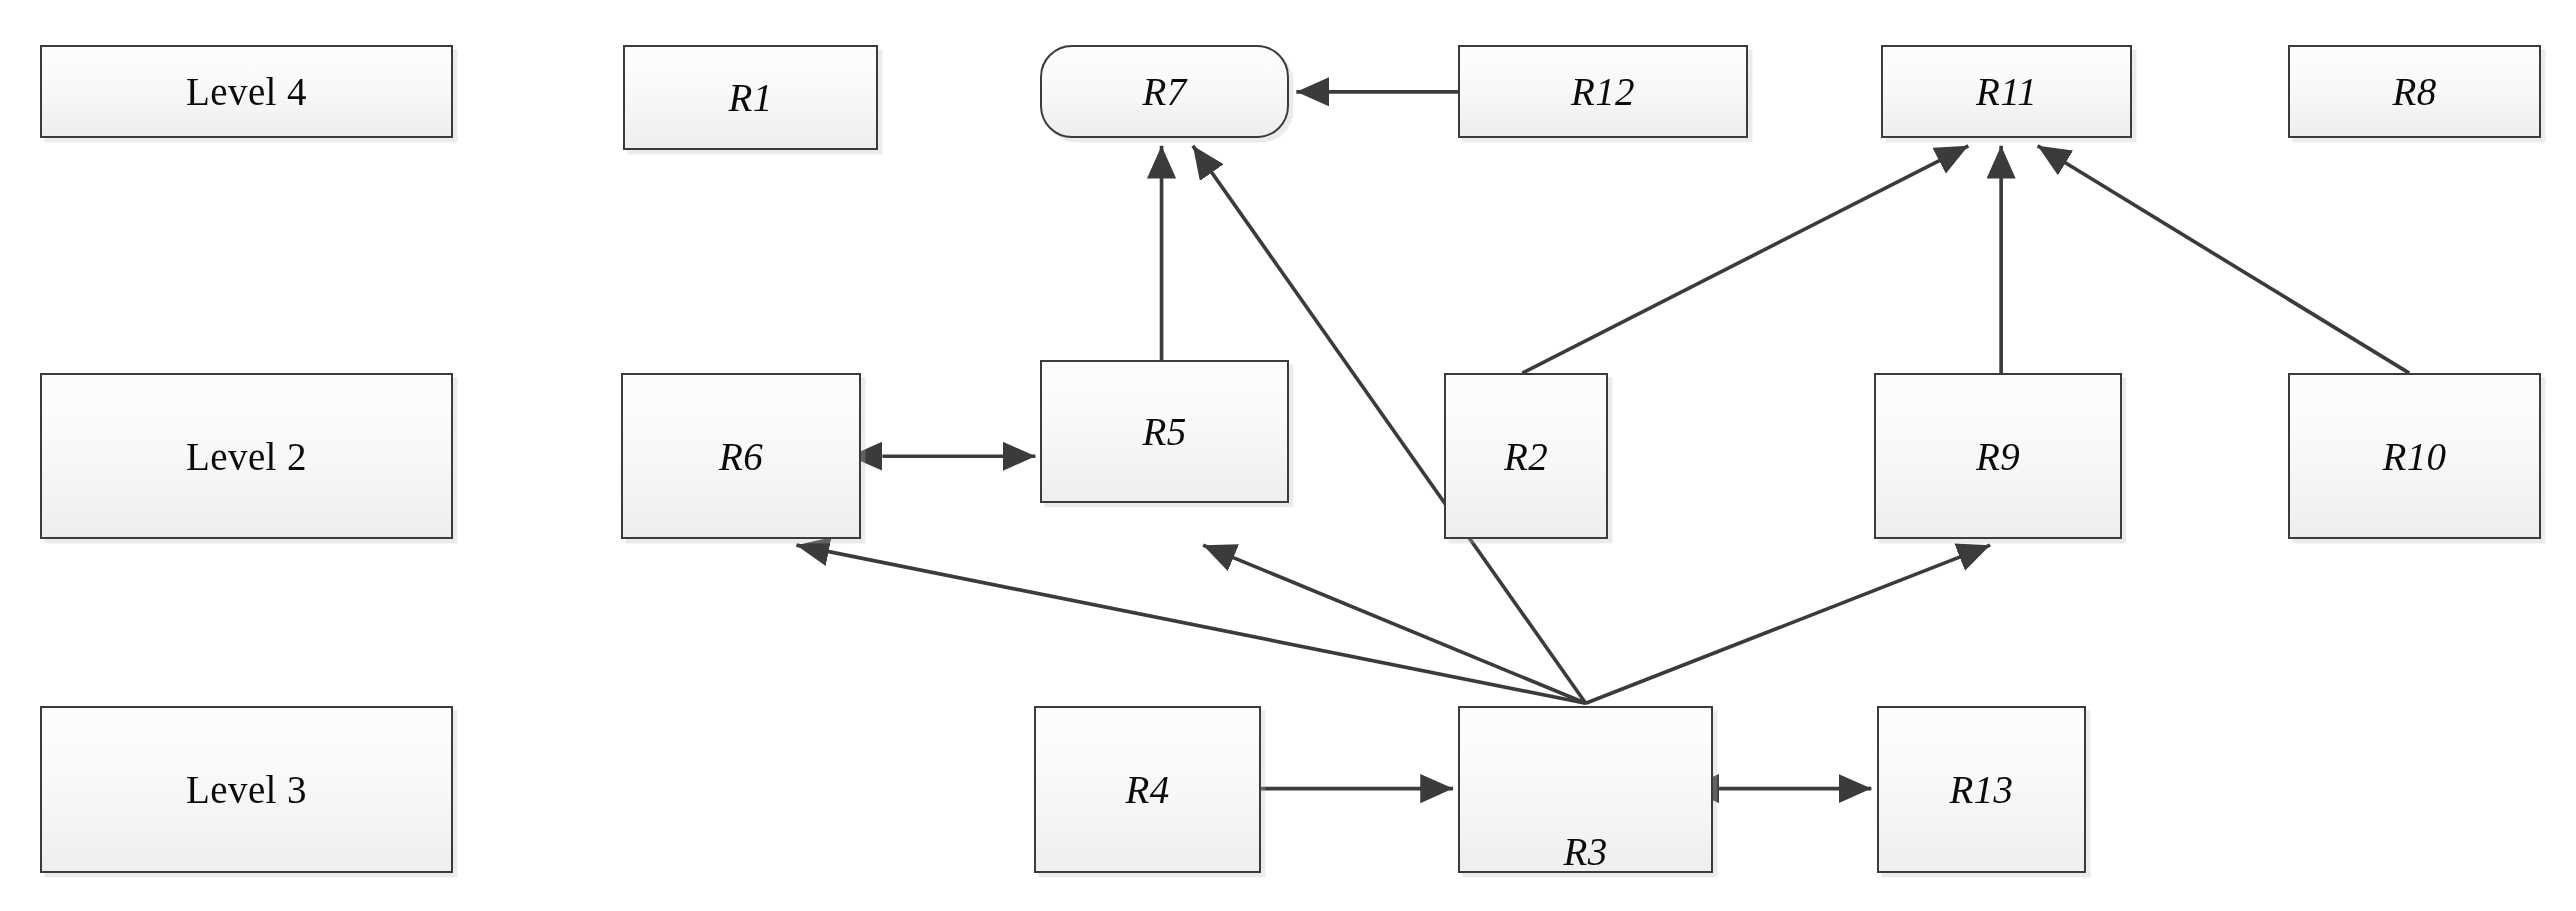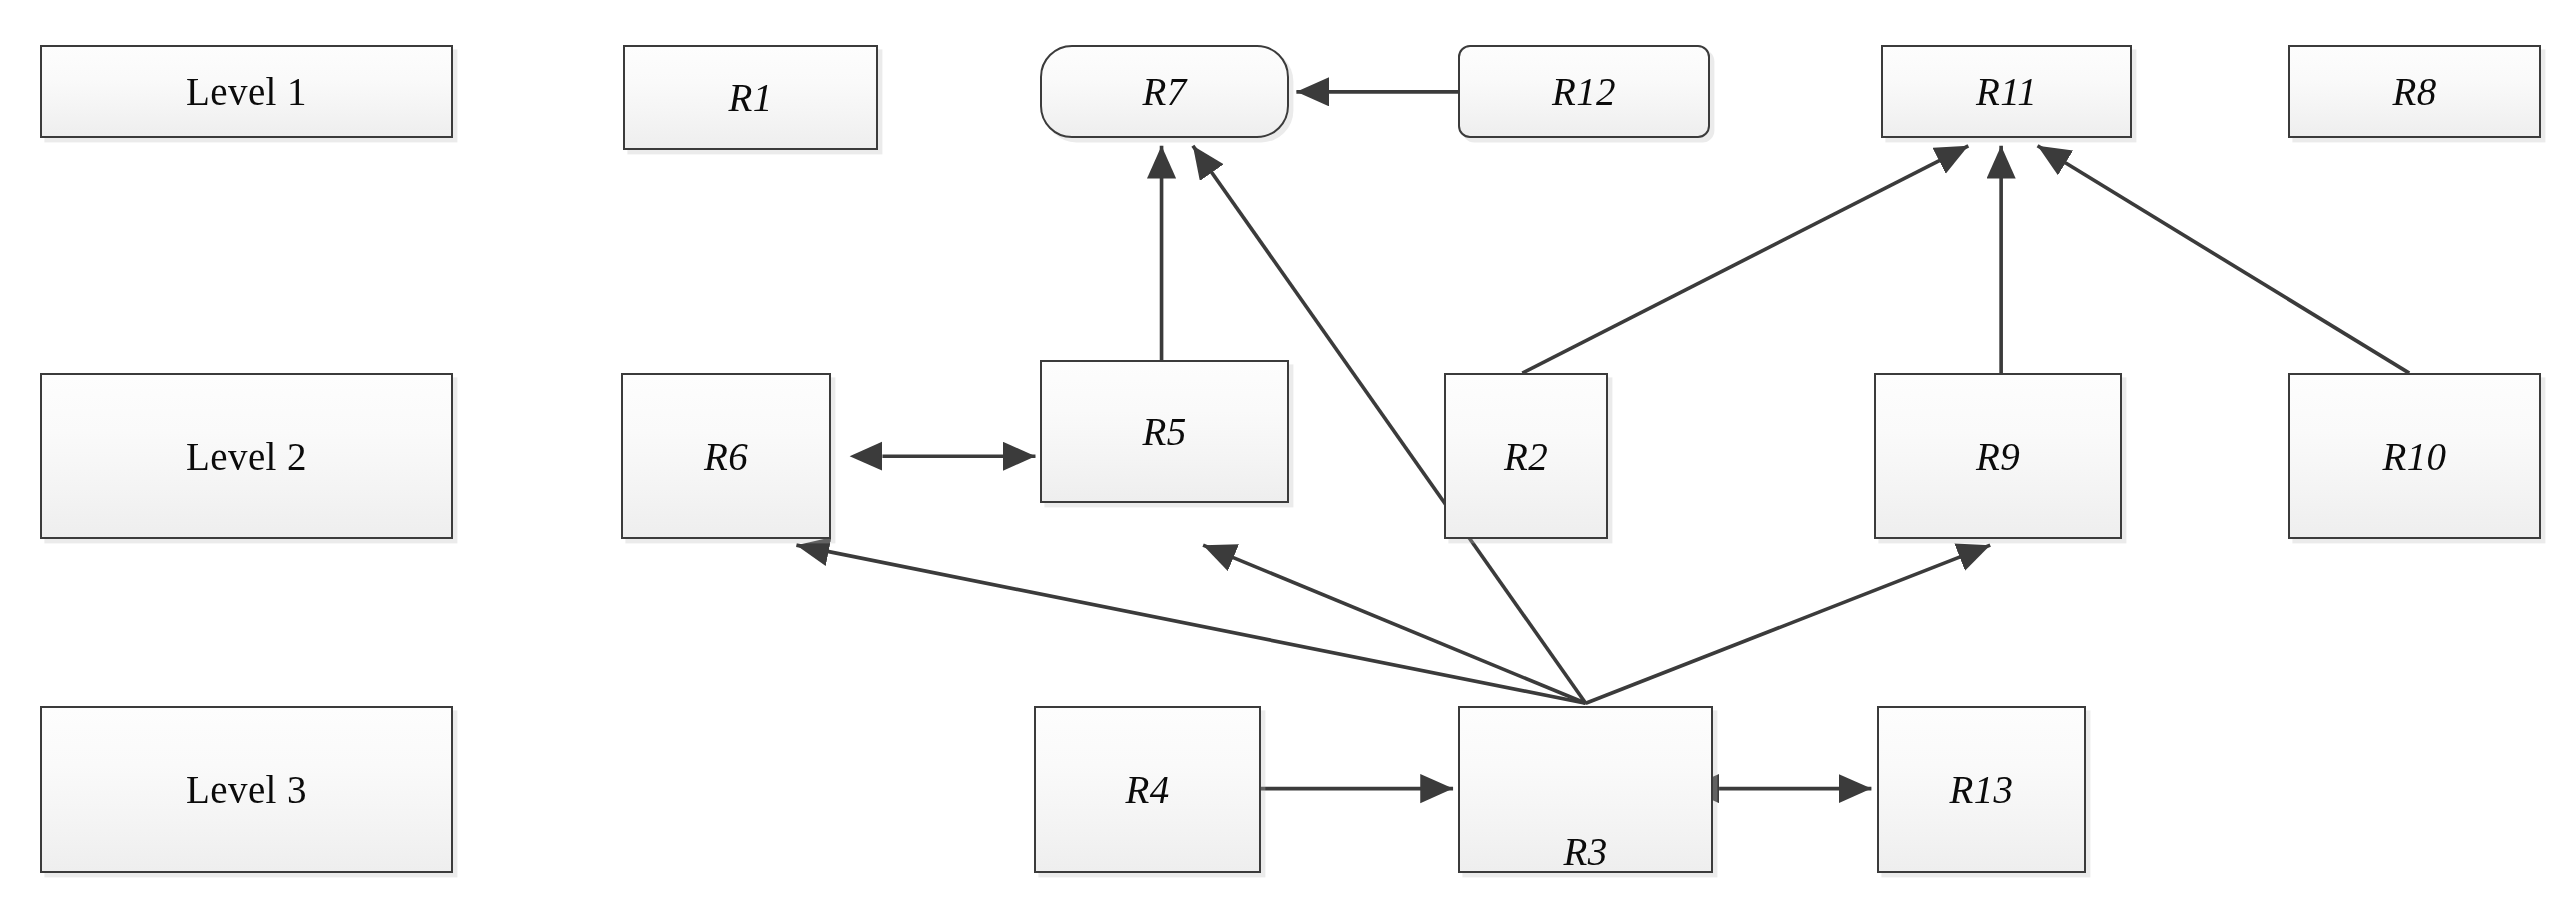--- a/index.html
+++ b/index.html
@@ -50,44 +50,44 @@
         <line x1="3305" y1="512" x2="2795" y2="200" stroke="#3b3b3b" stroke-width="5" marker-end="url(#ah)"></line>
         <line x1="2175" y1="965" x2="1092" y2="748" stroke="#3b3b3b" stroke-width="5" marker-end="url(#ah)"></line>
         <line x1="2175" y1="965" x2="1650" y2="748" stroke="#3b3b3b" stroke-width="5" marker-end="url(#ah)"></line>
         <line x1="2175" y1="965" x2="2730" y2="748" stroke="#3b3b3b" stroke-width="5" marker-end="url(#ah)"></line>
         <line x1="1698" y1="1082" x2="1993" y2="1082" stroke="#3b3b3b" stroke-width="5" marker-end="url(#ah)" marker-start="url(#ah-start)"></line>
         <line x1="2358" y1="1082" x2="2567" y2="1082" stroke="#3b3b3b" stroke-width="5" marker-end="url(#ah)" marker-start="url(#ah-start)"></line>
       </g>
   </svg>
   <div id="nodes">
       <div class="node level" style="left: 40px; top: 45px; width: 413px; height: 93px;">
-        <span class="lbl">Level 1</span>
+        <span class="lbl">Level 4</span>
       </div>
       <div class="node level" style="left: 40px; top: 373px; width: 413px; height: 166px;">
         <span class="lbl">Level 2</span>
       </div>
       <div class="node level" style="left: 40px; top: 706px; width: 413px; height: 167px;">
         <span class="lbl">Level 3</span>
       </div>
       <div class="node res" style="left: 623px; top: 45px; width: 255px; height: 105px;">
         <span class="lbl">R1</span>
       </div>
       <div class="node res" style="left: 1040px; top: 45px; width: 249px; height: 93px; border-radius: 32px;">
         <span class="lbl">R7</span>
       </div>
-      <div class="node res" style="left: 1458px; top: 45px; width: 252px; height: 93px; border-radius: 12px;">
+      <div class="node res" style="left: 1458px; top: 45px; width: 290px; height: 93px;">
         <span class="lbl">R12</span>
       </div>
       <div class="node res" style="left: 1881px; top: 45px; width: 251px; height: 93px;">
         <span class="lbl">R11</span>
       </div>
       <div class="node res" style="left: 2288px; top: 45px; width: 253px; height: 93px;">
         <span class="lbl">R8</span>
       </div>
-      <div class="node res" style="left: 621px; top: 373px; width: 210px; height: 166px;">
+      <div class="node res" style="left: 621px; top: 373px; width: 240px; height: 166px;">
         <span class="lbl">R6</span>
       </div>
       <div class="node res" style="left: 1040px; top: 360px; width: 249px; height: 143px; text-align: right;">
         <span class="lbl">R5</span>
       </div>
       <div class="node res" style="left: 1444px; top: 373px; width: 164px; height: 166px;">
         <span class="lbl">R2</span>
       </div>
       <div class="node res" style="left: 1874px; top: 373px; width: 248px; height: 166px;">
         <span class="lbl">R9</span>

